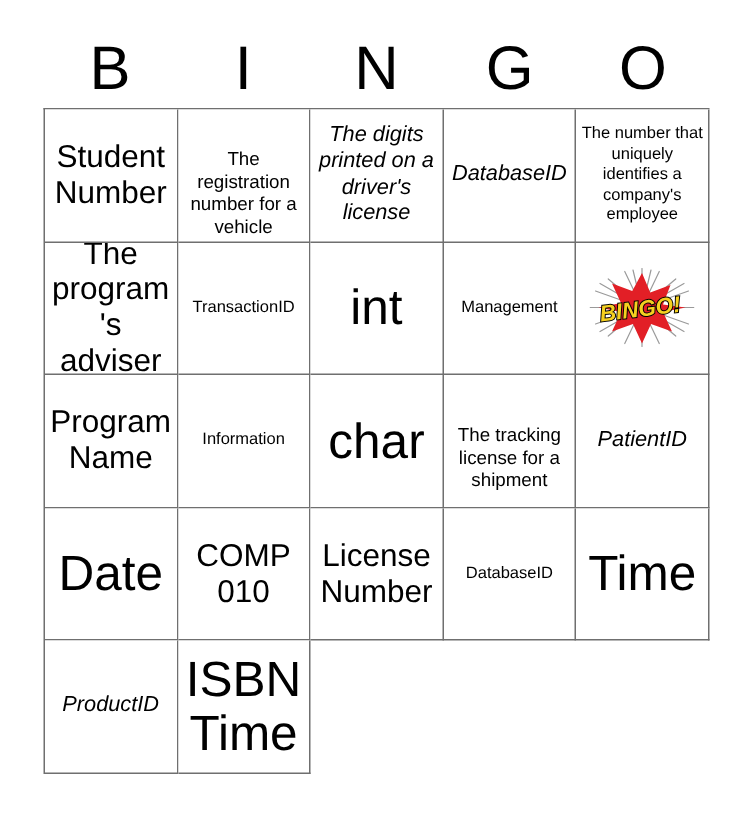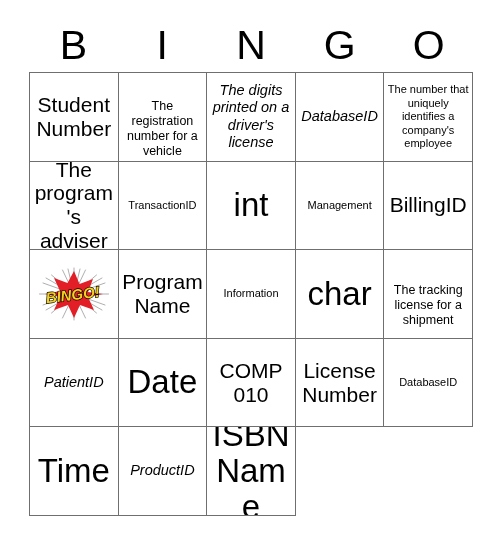--- a/index.html
+++ b/index.html
@@ -123,23 +123,20 @@
         <span class="cell-text fs-lg">The program's adviser</span>
       </div>
       <div class="cell">
         <span class="cell-text fs-xs">TransactionID</span>
       </div>
       <div class="cell">
         <span class="cell-text fs-xl">int</span>
       </div>
       <div class="cell">
         <span class="cell-text fs-xs">Management</span>
-      </div>
-      <div class="cell">
-        <span class="cell-text fs-lg">BillingID</span>
       </div>
       <div class="cell free-cell">
         <div class="free-art">
           <svg viewBox="0 0 144 112" xmlns="http://www.w3.org/2000/svg">
             <g stroke="#9a9a9a" stroke-width="1.6" stroke-linecap="round">
               <line x1="72" y1="56" x2="72" y2="4"></line>
               <line x1="72" y1="56" x2="95" y2="8"></line>
               <line x1="72" y1="56" x2="117" y2="18"></line>
               <line x1="72" y1="56" x2="134" y2="34"></line>
               <line x1="72" y1="56" x2="141" y2="56"></line>
@@ -193,17 +190,17 @@
       <div class="cell">
         <span class="cell-text fs-xs">DatabaseID</span>
       </div>
       <div class="cell">
         <span class="cell-text fs-xl">Time</span>
       </div>
       <div class="cell">
         <span class="cell-text fs-md">ProductID</span>
       </div>
       <div class="cell">
-        <span class="cell-text fs-xl">ISBN Name</span>
+        <span class="cell-text fs-xl">ISBN Time</span>
       </div>
     </div>
 
 </div>
 
 </body></html>

